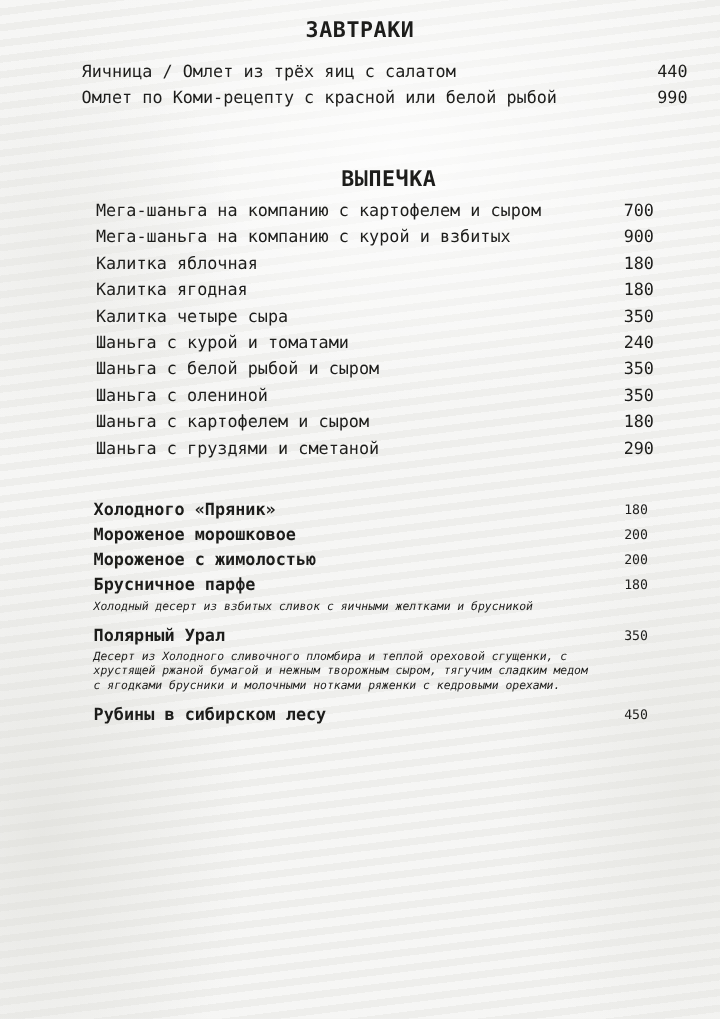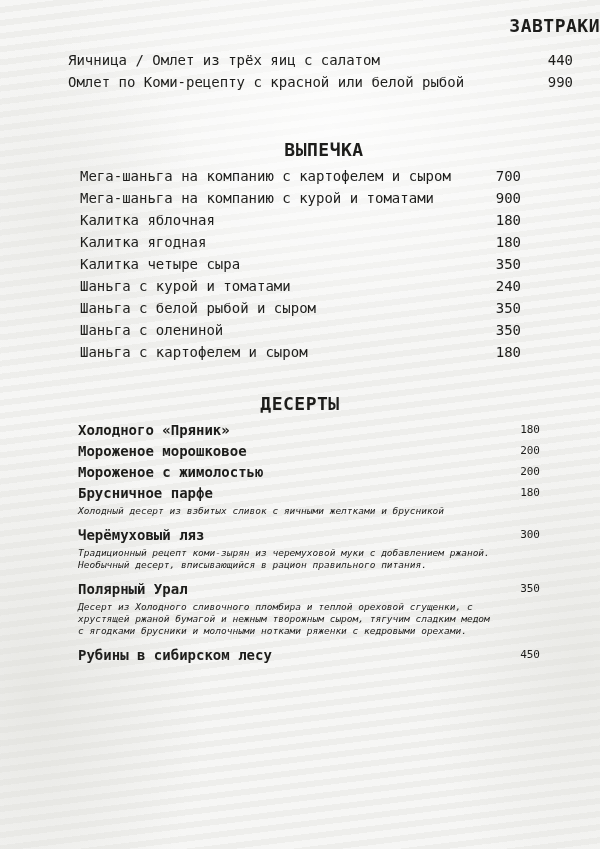--- a/index.html
+++ b/index.html
@@ -56,27 +56,27 @@
   .item-desc {
     margin: 0;
     font-size: 9.5px;
     line-height: 12px;
     font-style: italic;
     max-width: 450px;
     white-space: pre-line;
   }
 
   
-  .section-0 .section-title { margin-bottom: 13px; text-align: right; }
+  .section-0 .section-title { margin-bottom: 13px; }
   .section-0 .items { padding: 0 27px 0 68px; }
 
   
   .section-1 { margin-top: 46px; }
   .section-1 .section-title { margin-bottom: 5px; padding-left: 48px; }
-  .section-1 .items { padding: 0 79px 0 80px; }
+  .section-1 .items { padding: 0 55px 0 80px; }
 
   
   .section-2 { margin-top: 30px; }
   .section-2 .section-title { margin-bottom: 6px; }
   .section-2 .items { padding: 0 60px 0 78px; }
   .section-2 .item-name {
     font-weight: bold;
     line-height: 21px;
   }
   .section-2 .item-price {
@@ -118,21 +118,21 @@
   <div class="item-row">
     <div class="item-main">
       <span class="item-name">Мега-шаньга на компанию с картофелем и сыром</span>
 
     </div>
     <span class="item-price">700</span>
   </div>
 
   <div class="item-row">
     <div class="item-main">
-      <span class="item-name">Мега-шаньга на компанию с курой и томатами</span>
+      <span class="item-name">Мега-шаньга на компанию с курой и взбитых</span>
 
     </div>
     <span class="item-price">900</span>
   </div>
 
   <div class="item-row">
     <div class="item-main">
       <span class="item-name">Калитка яблочная</span>
 
     </div>
@@ -180,25 +180,31 @@
   </div>
 
   <div class="item-row">
     <div class="item-main">
       <span class="item-name">Шаньга с картофелем и сыром</span>
 
     </div>
     <span class="item-price">180</span>
   </div>
 
+  <div class="item-row">
+    <div class="item-main">
+      <span class="item-name">Шаньга с груздями и сметаной</span>
+
+    </div>
+    <span class="item-price">290</span>
+  </div>
 </div>
   </section>
 
   <section class="menu-section section-2">
-    <h2 class="section-title">ДЕСЕРТЫ</h2>
     <div class="items">
   <div class="item-row">
     <div class="item-main">
       <span class="item-name">Холодного «Пряник»</span>
 
     </div>
     <span class="item-price">180</span>
   </div>
 
   <div class="item-row">
@@ -218,28 +224,20 @@
   </div>
 
   <div class="item-row has-desc">
     <div class="item-main">
       <span class="item-name">Брусничное парфе</span>
       <p class="item-desc">Холодный десерт из взбитых сливок с яичными желтками и брусникой</p>
     </div>
     <span class="item-price">180</span>
   </div>
 
-  <div class="item-row has-desc">
-    <div class="item-main">
-      <span class="item-name">Черёмуховый ляз</span>
-      <p class="item-desc">Традиционный рецепт коми-зырян из черемуховой муки с добавлением ржаной.
-Необычный десерт, вписывающийся в рацион правильного питания.</p>
-    </div>
-    <span class="item-price">300</span>
-  </div>
 
   <div class="item-row has-desc">
     <div class="item-main">
       <span class="item-name">Полярный Урал</span>
       <p class="item-desc">Десерт из Холодного сливочного пломбира и теплой ореховой сгущенки, с
 хрустящей ржаной бумагой и нежным творожным сыром, тягучим сладким медом
 с ягодками брусники и молочными нотками ряженки с кедровыми орехами.</p>
     </div>
     <span class="item-price">350</span>
   </div>

